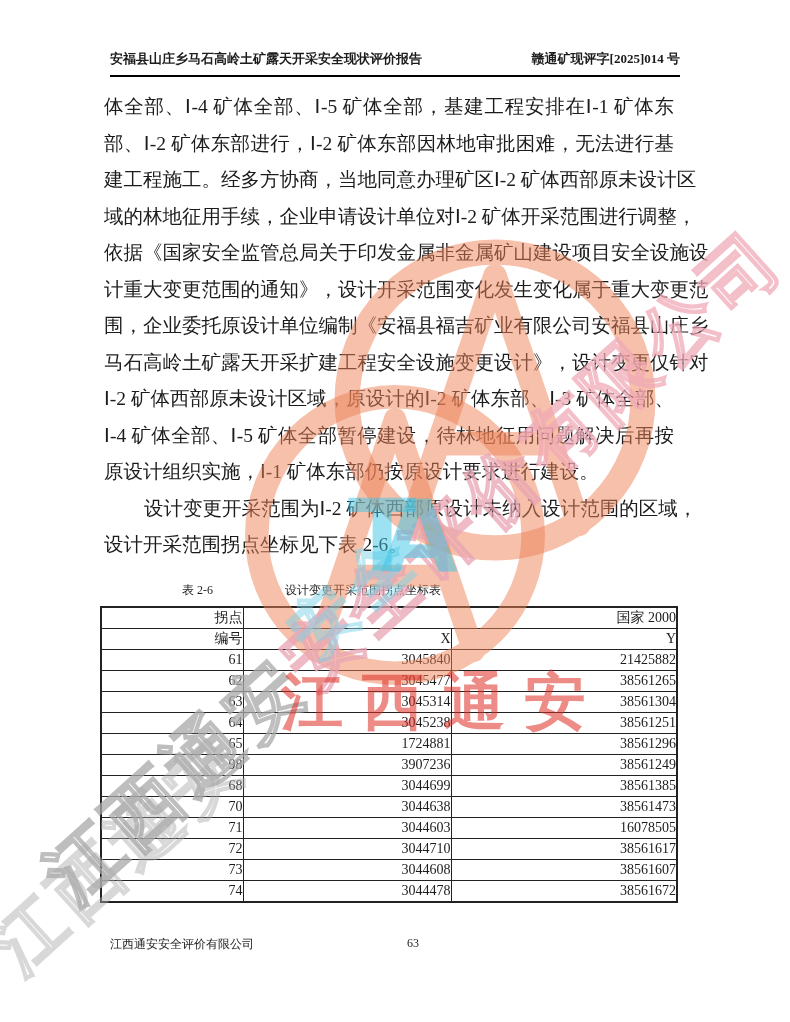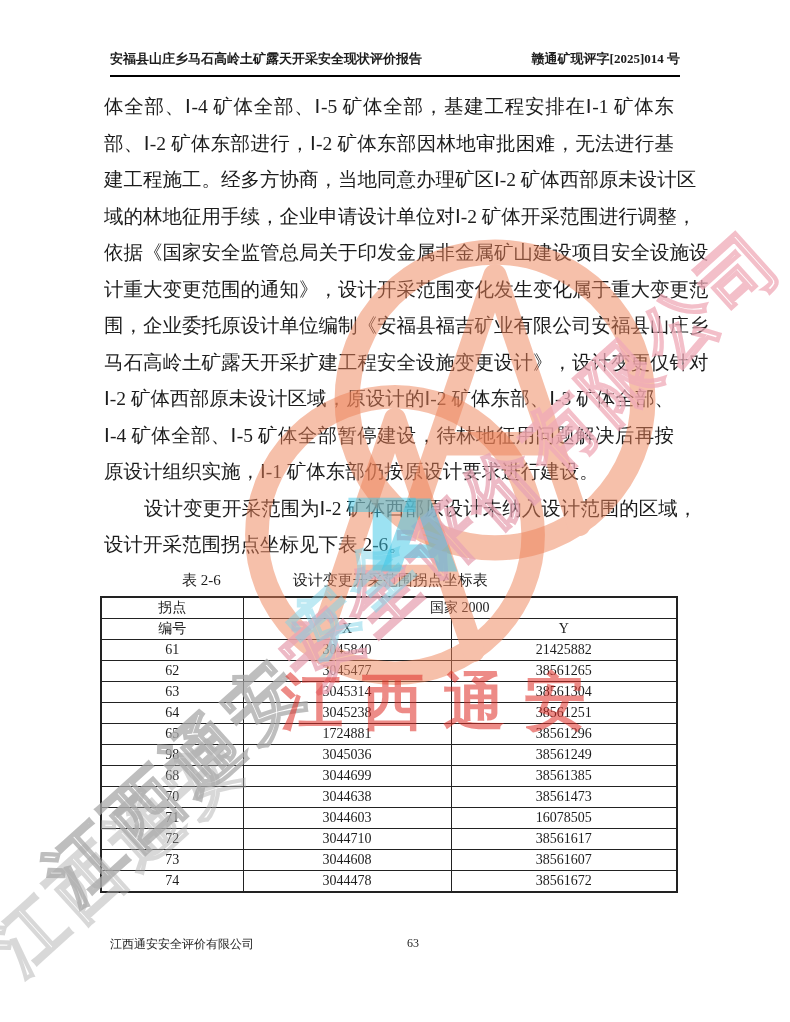--- a/index.html
+++ b/index.html
@@ -24,36 +24,36 @@
   .bline{
     width:570px;height:36.5px;line-height:36.5px;
     font-size:19.5px;
     text-align:justify;text-align-last:justify;
     white-space:nowrap;
   }
   .bline.end{text-align-last:left;}
   .bline.ind{padding-left:40px;width:530px;}
   
   .caption{
-    height:24px;line-height:24px;font-size:15px;margin-top:4px;
+    height:24px;line-height:24px;font-size:12px;margin-top:14px;
     display:flex;
   }
   .caption .cap-label{margin-left:78px;}
   .caption .cap-title{margin-left:72px;}
   
   table.coords{
     border-collapse:collapse;
     margin-left:-4px;margin-top:4px;
     width:576px;table-layout:fixed;
     font-size:14px;
   }
   table.coords td,table.coords th{
     border:1px solid #222;
     height:20px;padding:0;
-    text-align:center;vertical-align:middle;
+    text-align:right;vertical-align:middle;
     font-weight:normal;
   }
   table.coords{border:2px solid #222;}
   
   .footer{
     position:absolute;top:936px;left:110px;width:570px;
     font-size:12px;
   }
   .footer .page-num{
     position:absolute;left:50%;transform:translateX(12px);
@@ -169,21 +169,21 @@
             <td>3045238</td>
             <td>38561251</td>
           </tr>
           <tr>
             <td>65</td>
             <td>1724881</td>
             <td>38561296</td>
           </tr>
           <tr>
             <td>98</td>
-            <td>3045036</td>
+            <td>3907236</td>
             <td>38561249</td>
           </tr>
           <tr>
             <td>68</td>
             <td>3044699</td>
             <td>38561385</td>
           </tr>
           <tr>
             <td>70</td>
             <td>3044638</td>

